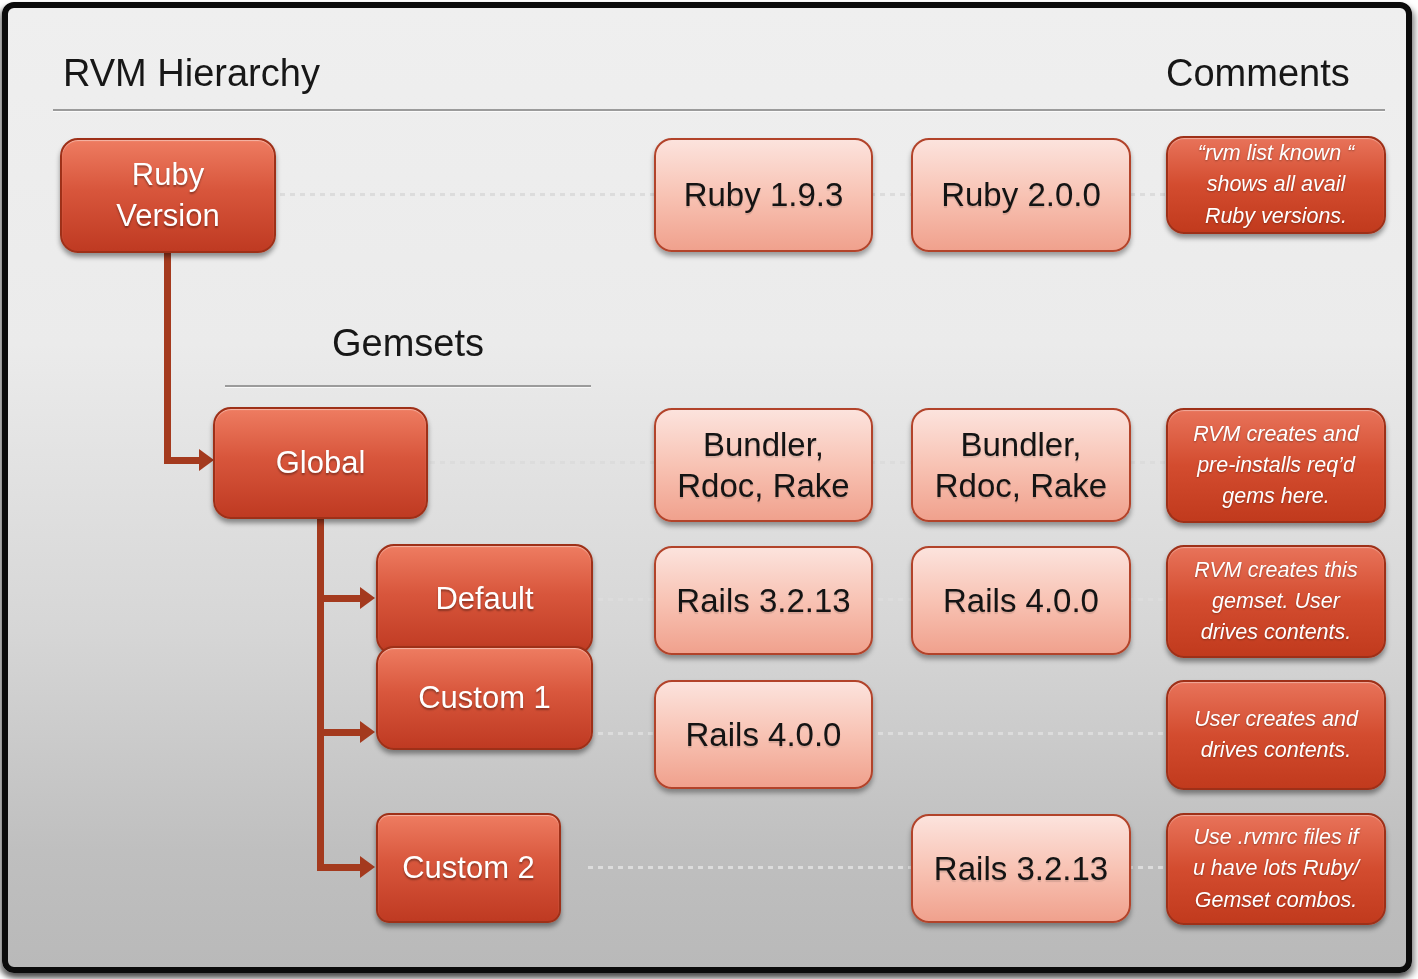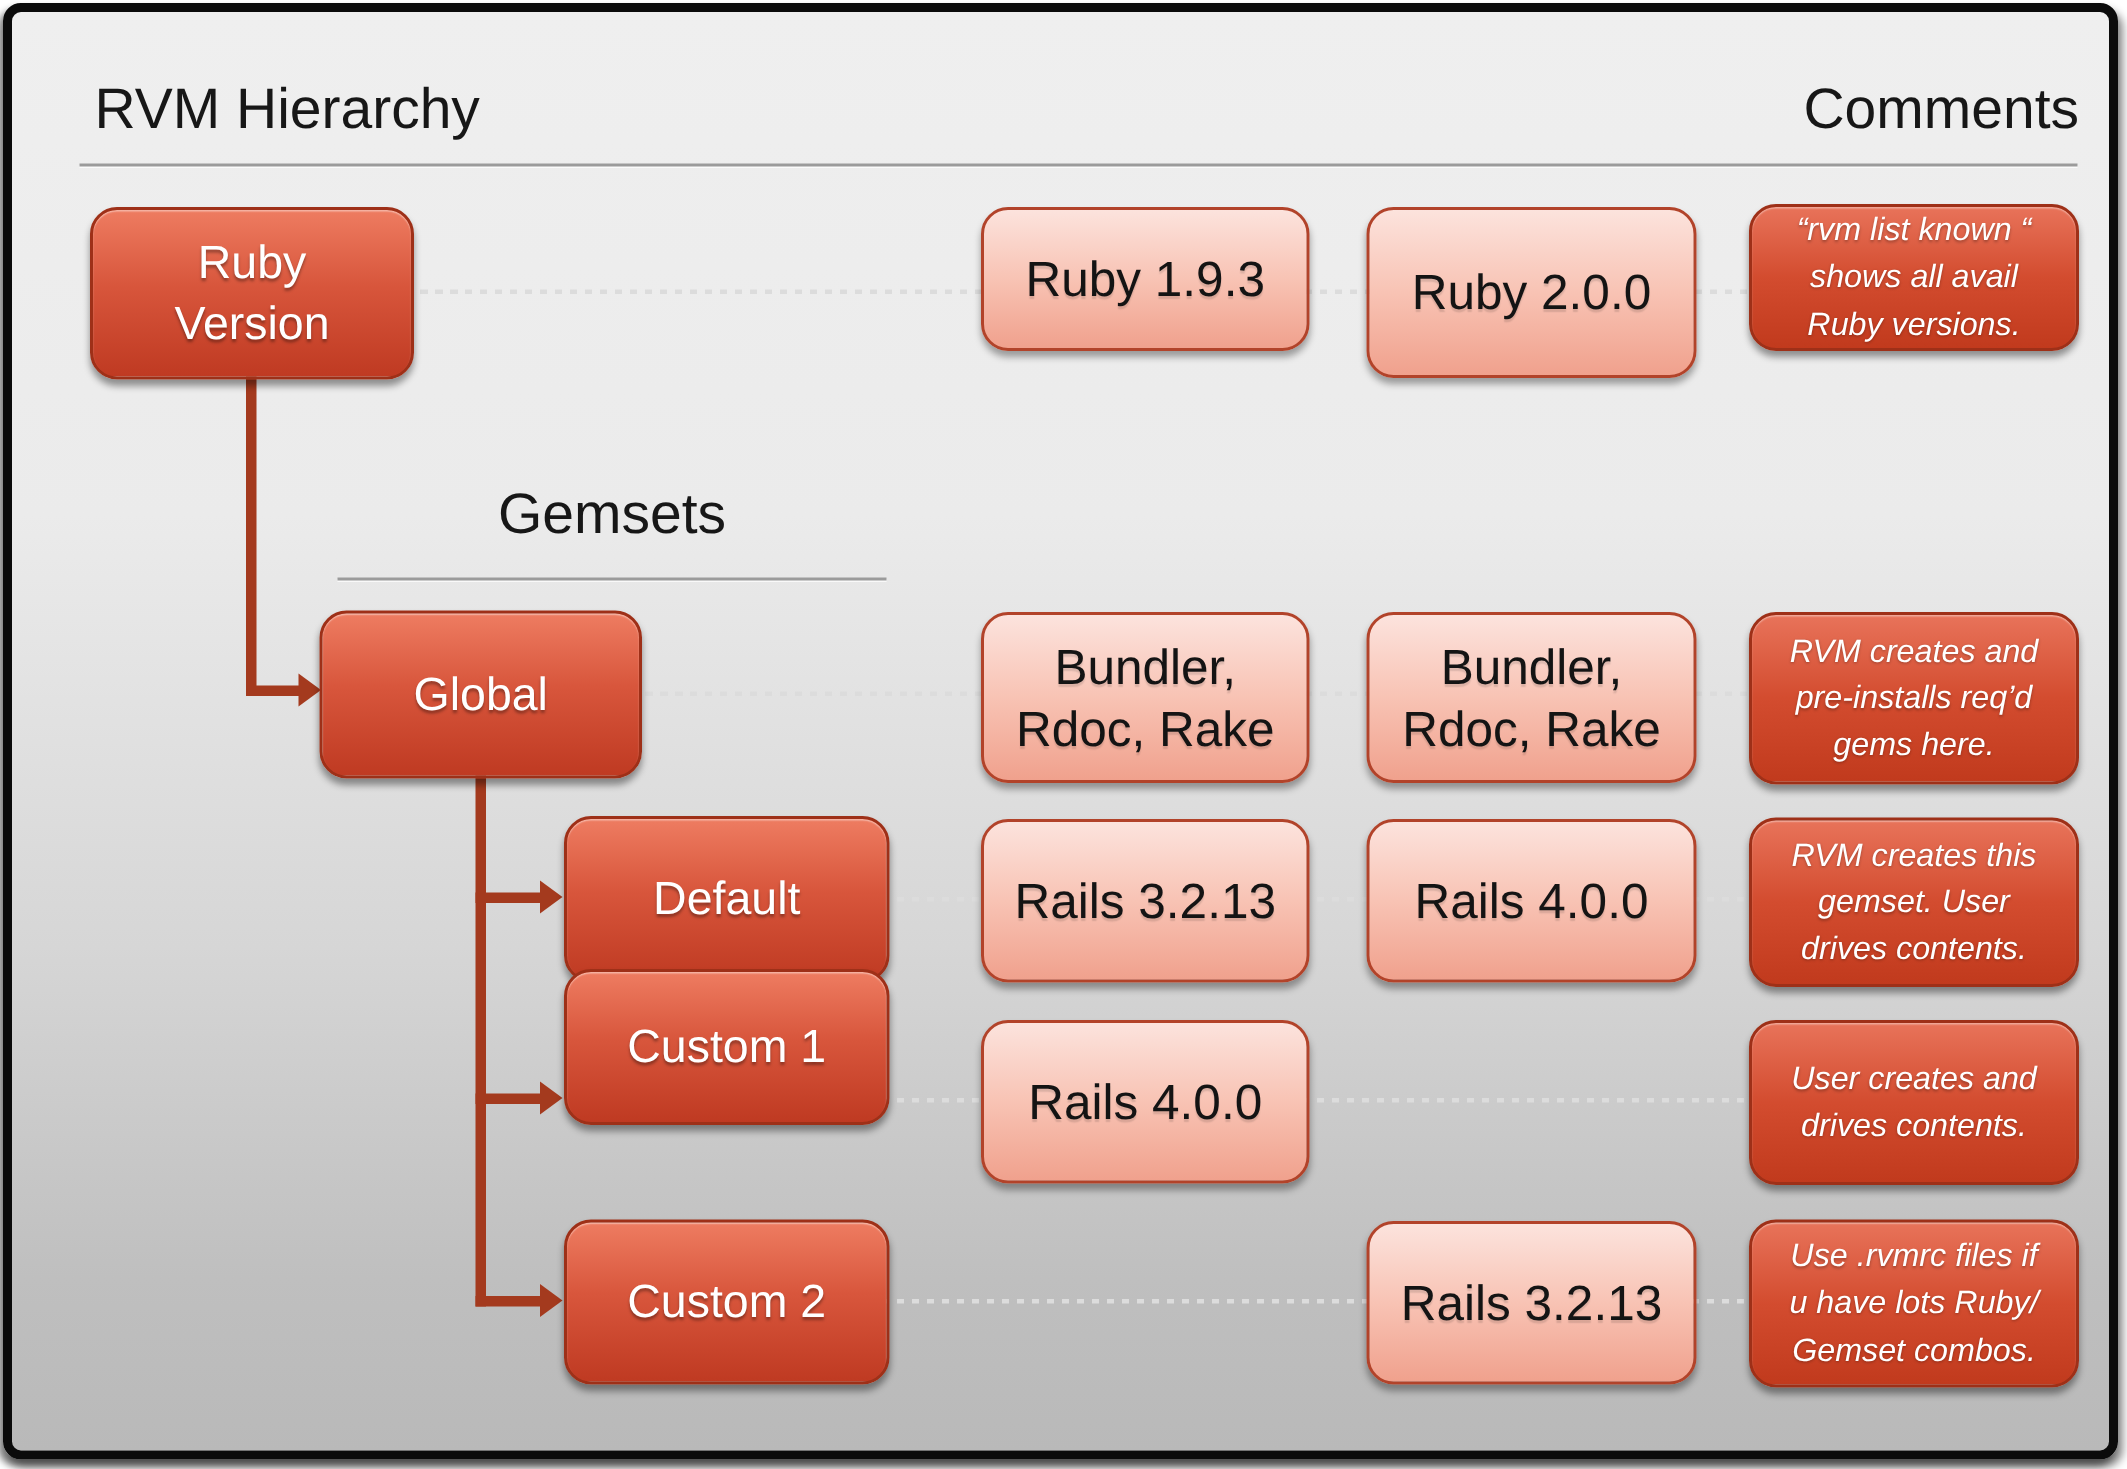--- a/index.html
+++ b/index.html
@@ -4,21 +4,21 @@
 <style>
   html,body{margin:0;padding:0;background:#ffffff;width:1418px;height:979px;overflow:hidden;
     font-family:"Liberation Sans", sans-serif;}
   #slide{position:absolute;left:2px;top:2px;width:1398px;height:959px;
     border:6px solid #0b0b0b;border-radius:12px;
     background:linear-gradient(180deg,#efefef 0%,#ebebeb 35%,#d6d6d6 65%,#bfbfbf 88%,#b9b9b9 100%);
     box-shadow:-3px 4px 5px rgba(0,0,0,.45), 3px 5px 6px rgba(0,0,0,.45);}
   .h-title{position:absolute;font-size:38px;color:#171717;}
   #title-hierarchy{left:55px;top:44px;}
   #title-examples{left:645px;top:44px;width:480px;text-align:center;}
-  #title-comments{left:1158px;top:44px;width:220px;text-align:right;}
+  #title-comments{left:1158px;top:44px;width:220px;text-align:left;}
   .rule{position:absolute;height:2px;background:#9b9b9b;box-shadow:0 1px 0 rgba(255,255,255,.75);}
   #header-rule{left:45px;top:101px;width:1332px;}
   #gemsets-title{left:215px;top:314px;width:370px;text-align:center;}
   #gemsets-rule{left:217px;top:377px;width:366px;}
 
   .connector{position:absolute;height:3px;z-index:0;
     background:repeating-linear-gradient(90deg,#dcdcdc 0 5px,rgba(0,0,0,0) 5px 10px);}
   #c1{left:262px;top:185px;width:900px;}
   #c2{left:412px;top:453px;width:750px;}
   #c3{left:580px;top:590px;width:582px;}
@@ -51,23 +51,23 @@
     box-shadow:0 4px 5px rgba(0,0,0,.35);}
   .comment{background:linear-gradient(180deg,#e8735a 0%,#d34c2f 50%,#c13a1d 100%);
     border:2px solid #9e3018;color:#ffffff;font-style:italic;font-size:21.5px;line-height:1.45;
     padding:0 12px;text-shadow:0 1px 2px rgba(0,0,0,.3);
     box-shadow:inset 0 1px 1px rgba(255,255,255,.4), 0 4px 5px rgba(0,0,0,.4);}
 
   #node-ruby{left:52px;top:130px;width:216px;height:115px;}
   #node-global{left:205px;top:399px;width:215px;height:112px;}
   #node-default{left:368px;top:536px;width:217px;height:111px;}
   #node-custom1{left:368px;top:638px;width:217px;height:104px;}
-  #node-custom2{left:368px;top:805px;width:217px;height:110px;}
+  #node-custom2{left:368px;top:805px;width:185px;height:110px;border-radius:13px;}
 
-  #ex-r1c1{left:646px;top:130px;width:219px;height:96px;}
+  #ex-r1c1{left:646px;top:130px;width:219px;height:114px;}
   #ex-r1c2{left:903px;top:130px;width:220px;height:114px;}
   #ex-r2c1{left:646px;top:400px;width:219px;height:114px;}
   #ex-r2c2{left:903px;top:400px;width:220px;height:114px;}
   #ex-r3c1{left:646px;top:538px;width:219px;height:109px;}
   #ex-r3c2{left:903px;top:538px;width:220px;height:109px;}
   #ex-r4c1{left:646px;top:672px;width:219px;height:109px;}
   #ex-r5c2{left:903px;top:806px;width:220px;height:109px;}
 
   #cm-r1{left:1158px;top:128px;width:220px;height:98px;}
   #cm-r2{left:1158px;top:400px;width:220px;height:115px;}

